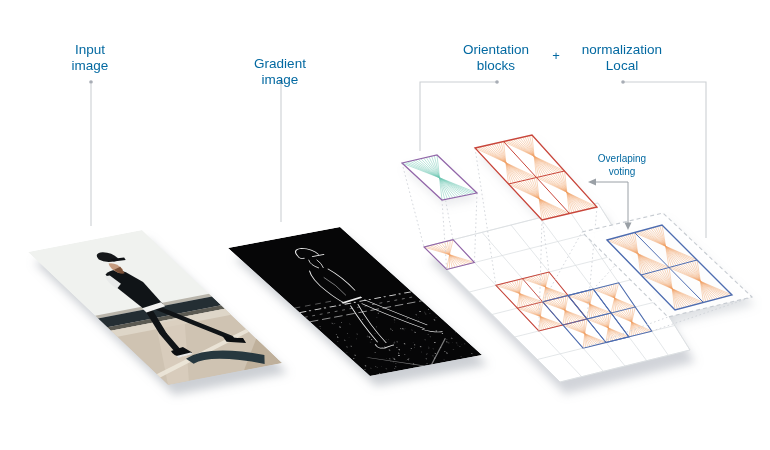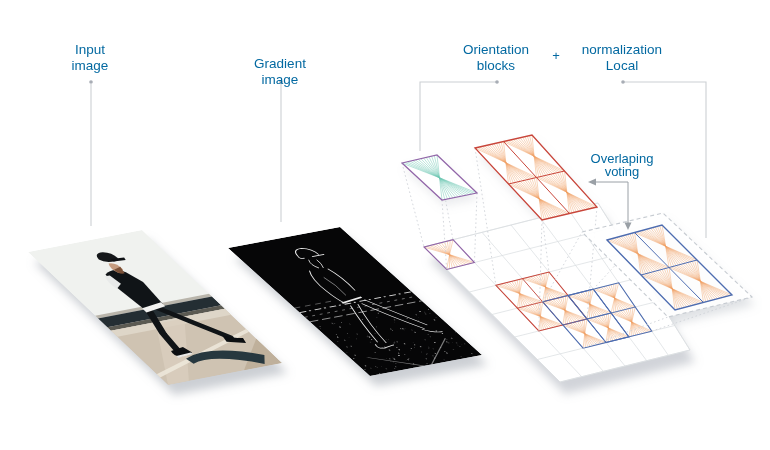--- a/index.html
+++ b/index.html
@@ -6,21 +6,21 @@
   #stage{position:relative;width:770px;height:450px;overflow:hidden;background:#ffffff;
          font-family:"Liberation Sans",sans-serif;}
   #scene{position:absolute;left:0;top:0;}
   .label{position:absolute;text-align:center;color:#0369a1;font-size:13.5px;line-height:16px;}
   .label .l{display:block;}
   #lbl-input{left:40px;top:42px;width:100px;}
   #lbl-gradient{left:230px;top:56px;width:100px;}
   #lbl-orient{left:446px;top:42px;width:100px;}
   #lbl-plus{left:544px;top:48px;width:24px;font-size:13px;}
   #lbl-local{left:557px;top:42px;width:130px;}
-  #lbl-overlap{left:582px;top:153px;width:80px;font-size:13px;line-height:12.5px;}
+  #lbl-overlap{left:582px;top:153px;width:80px;font-size:10px;line-height:12.5px;}
   .photo{position:absolute;left:0;top:0;width:120px;height:196px;transform-origin:0 0;}
   #photo-input{transform:matrix(0.95,-0.1833,0.7143,0.6786,28,252);}
   #photo-gradient{transform:matrix(0.9333,-0.175,0.7245,0.6531,228,248);}
   .photo svg{display:block;width:120px;height:196px;}
 </style>
 </head>
 <body>
 
 <div id="stage">
 

